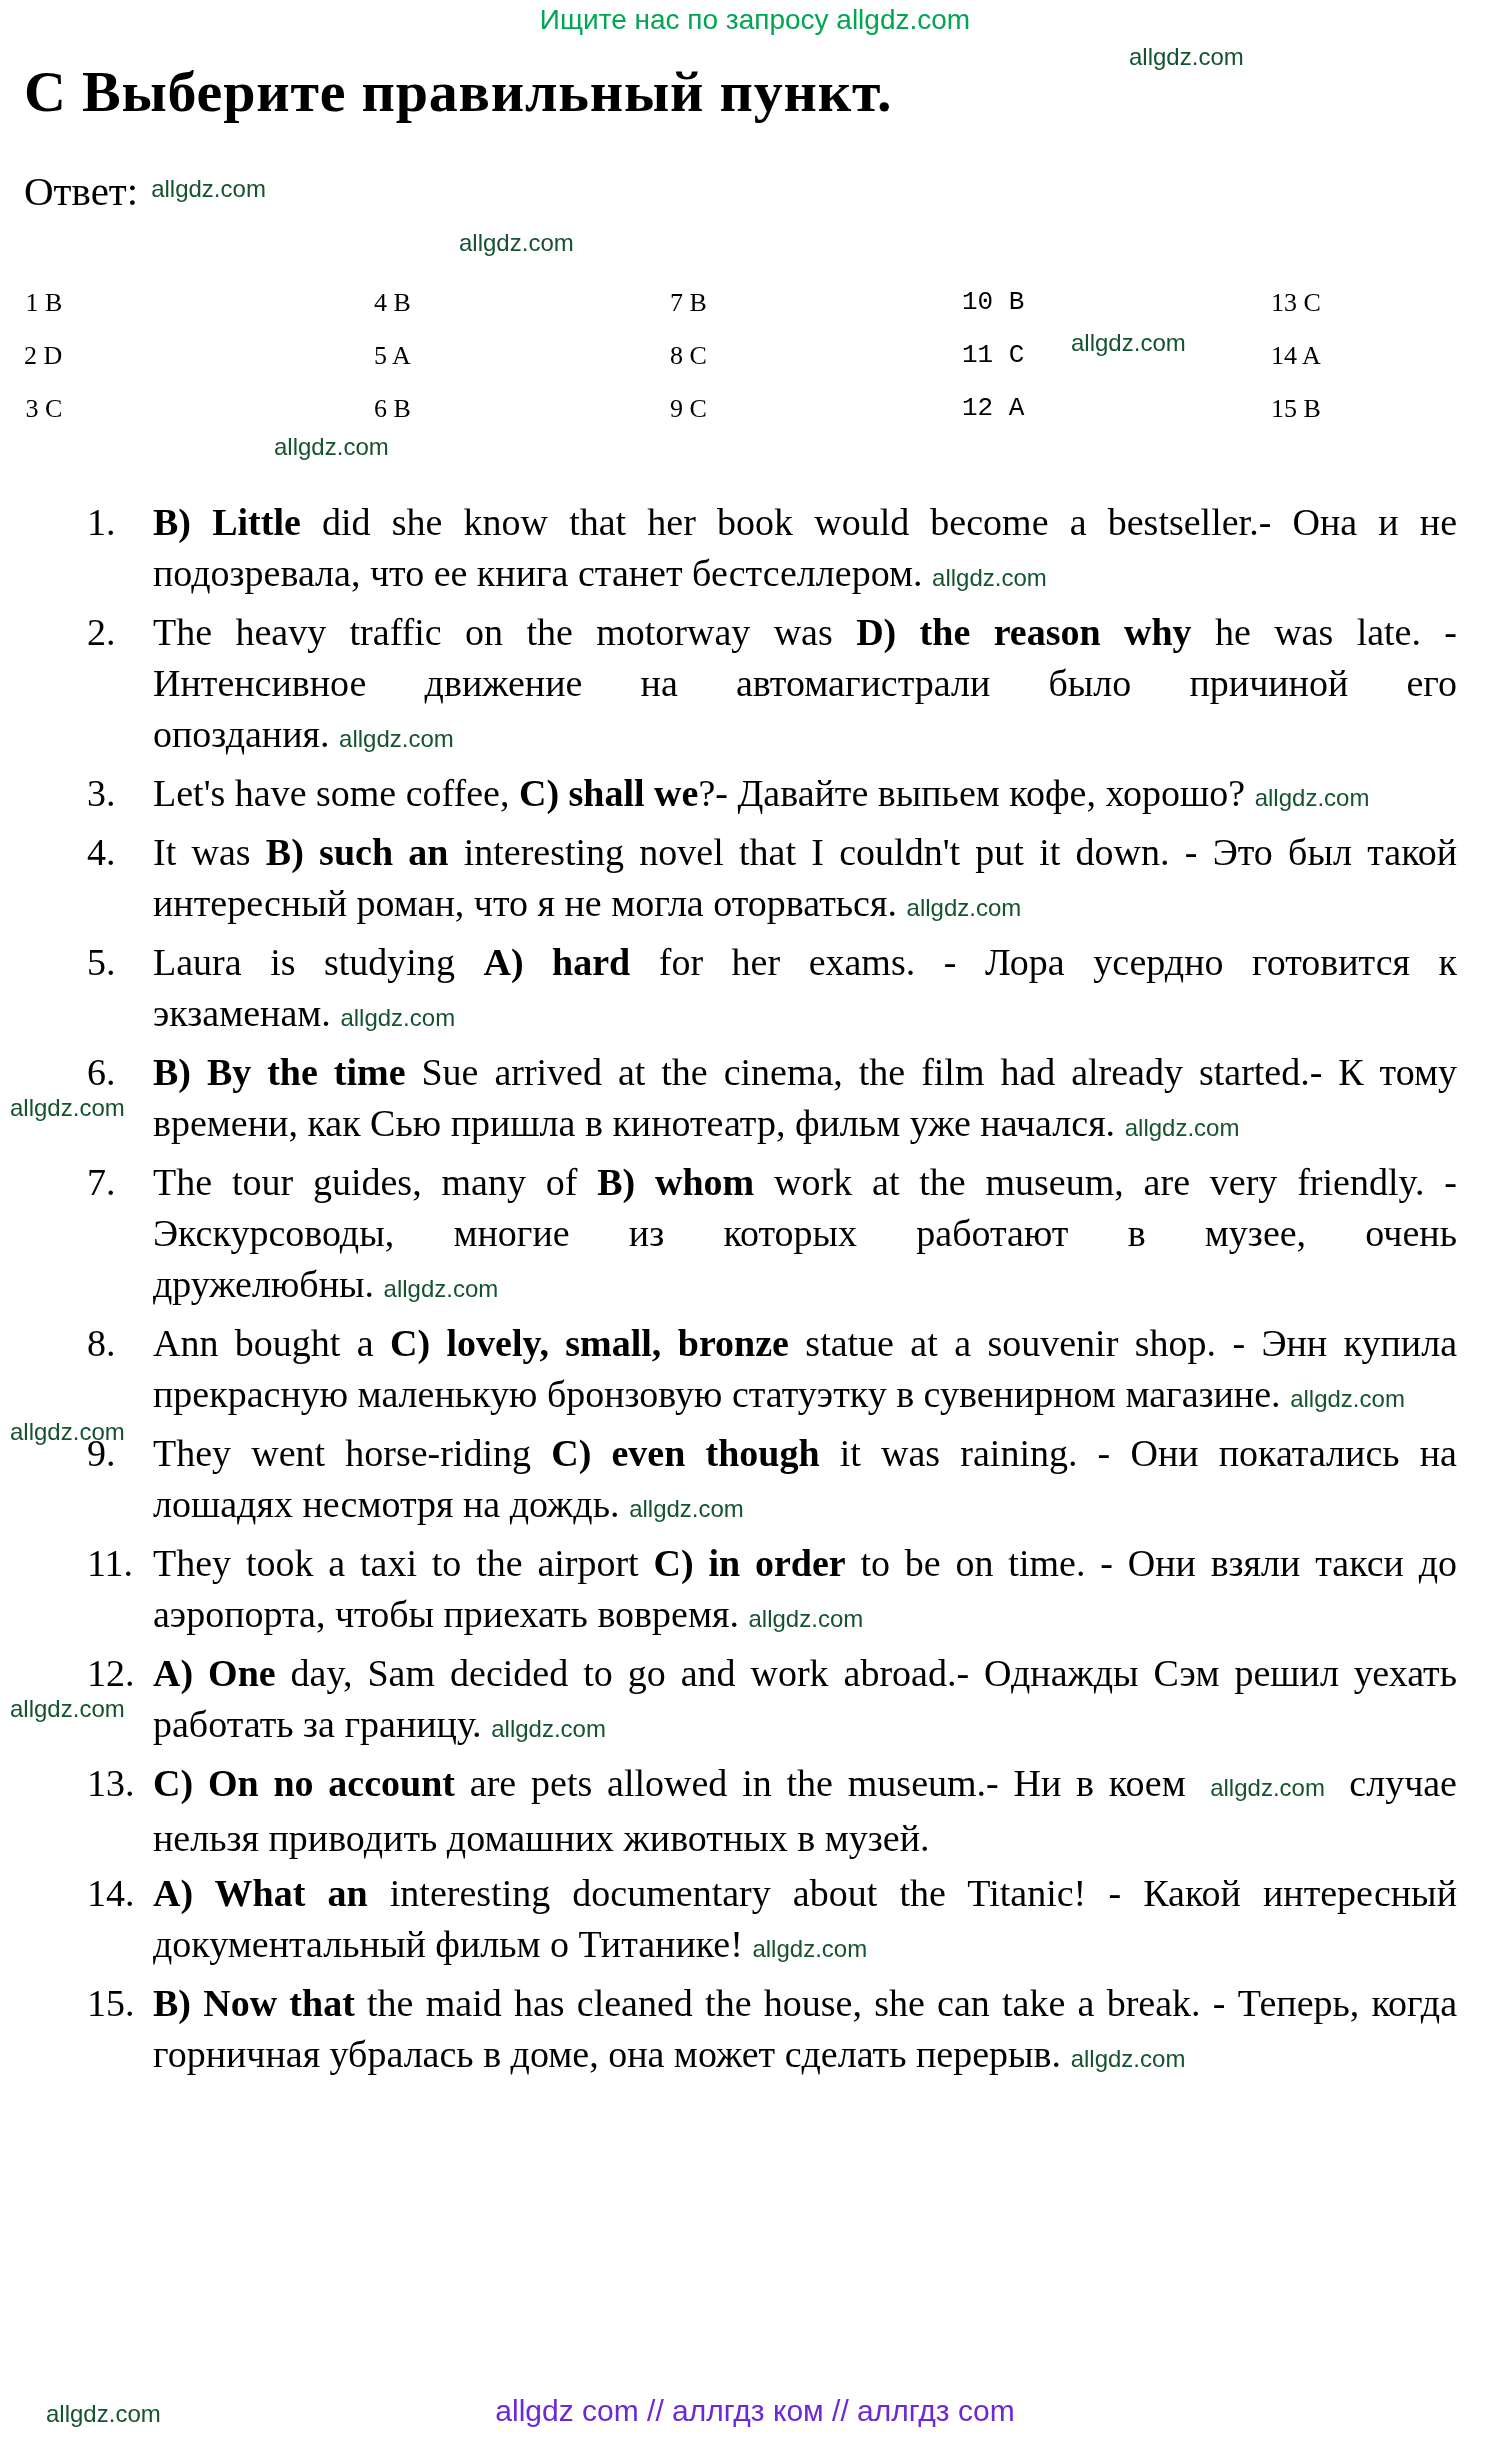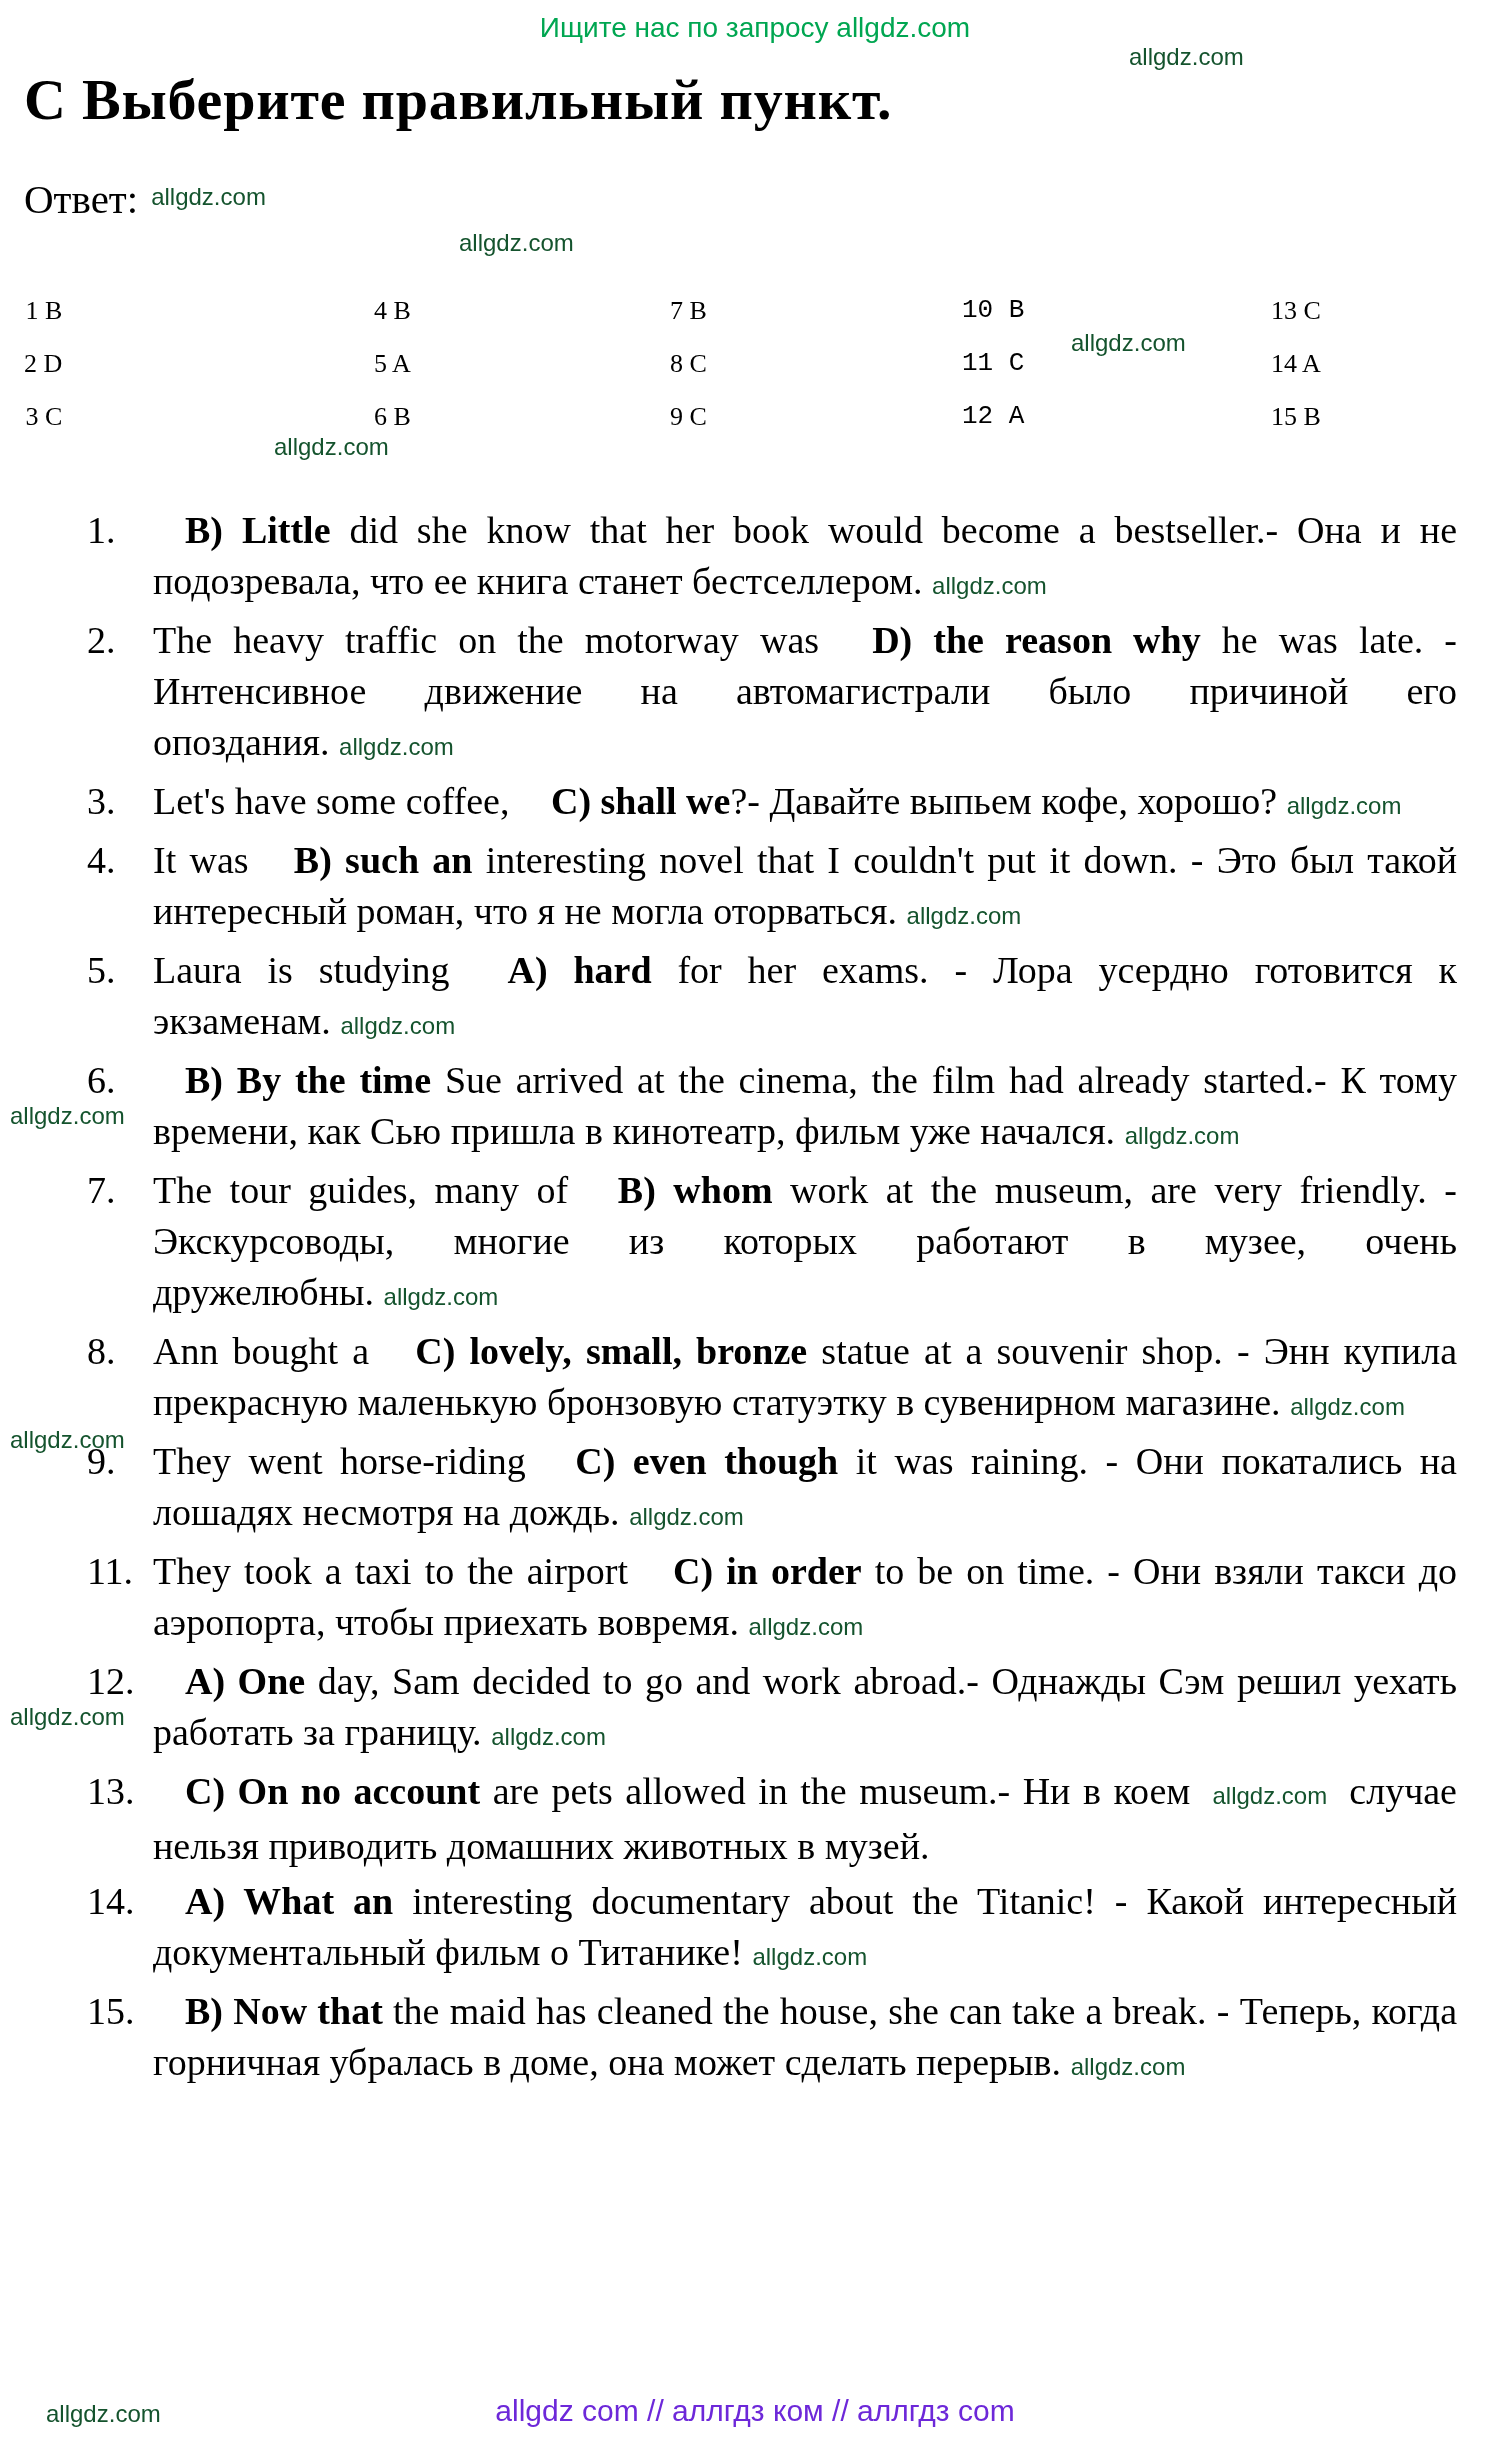--- a/index.html
+++ b/index.html
@@ -7,21 +7,21 @@
   .page {
     position: relative;
     width: 1510px;
     height: 2438px;
     background: #ffffff;
     font-family: "Liberation Serif", serif;
     color: #000000;
     overflow: hidden;
   }
   .banner {
-    padding-top: 12px;
+    padding-top: 4px;
     text-align: center;
     font-family: "Liberation Sans", sans-serif;
     font-size: 28px;
     color: #00a651;
   }
   .title {
     margin: 22.4px 0 0 24px;
     font-size: 58px;
     font-weight: bold;
     letter-spacing: 0.8px;
@@ -49,21 +49,21 @@
   }
   .item {
     position: relative;
     padding-left: 66px;
     font-size: 38px;
     line-height: 51px;
     text-align: justify;
     margin-bottom: 4px;
   }
   .item .num { position: absolute; left: 0; top: 0; }
-  .bold { font-weight: bold; margin-left: 32px; }
+  .bold { font-weight: bold; }
   .wm {
     font-family: "Liberation Sans", sans-serif;
     font-size: 24px;
     color: #14532d;
     font-weight: normal;
     white-space: nowrap;
     letter-spacing: 0;
   }
   .wm.inline { padding: 0 9.6px; }
   .wm-sup { vertical-align: 8px; padding-left: 13px; }

